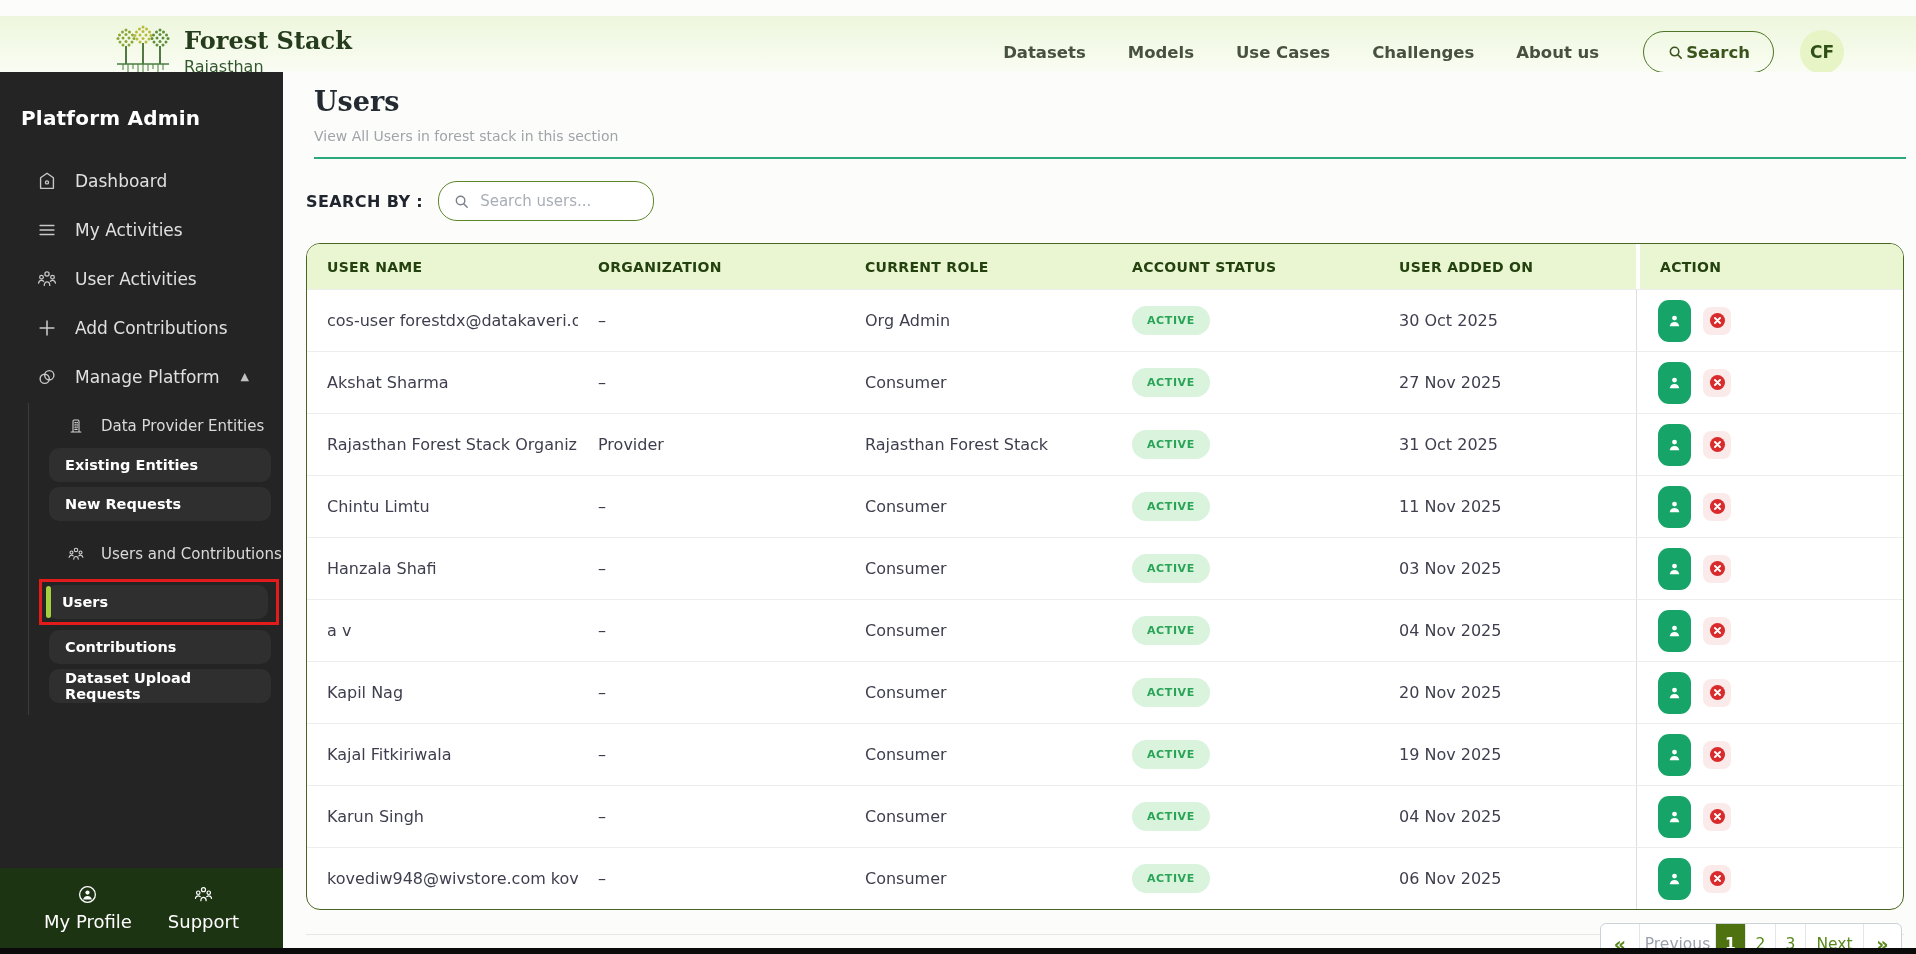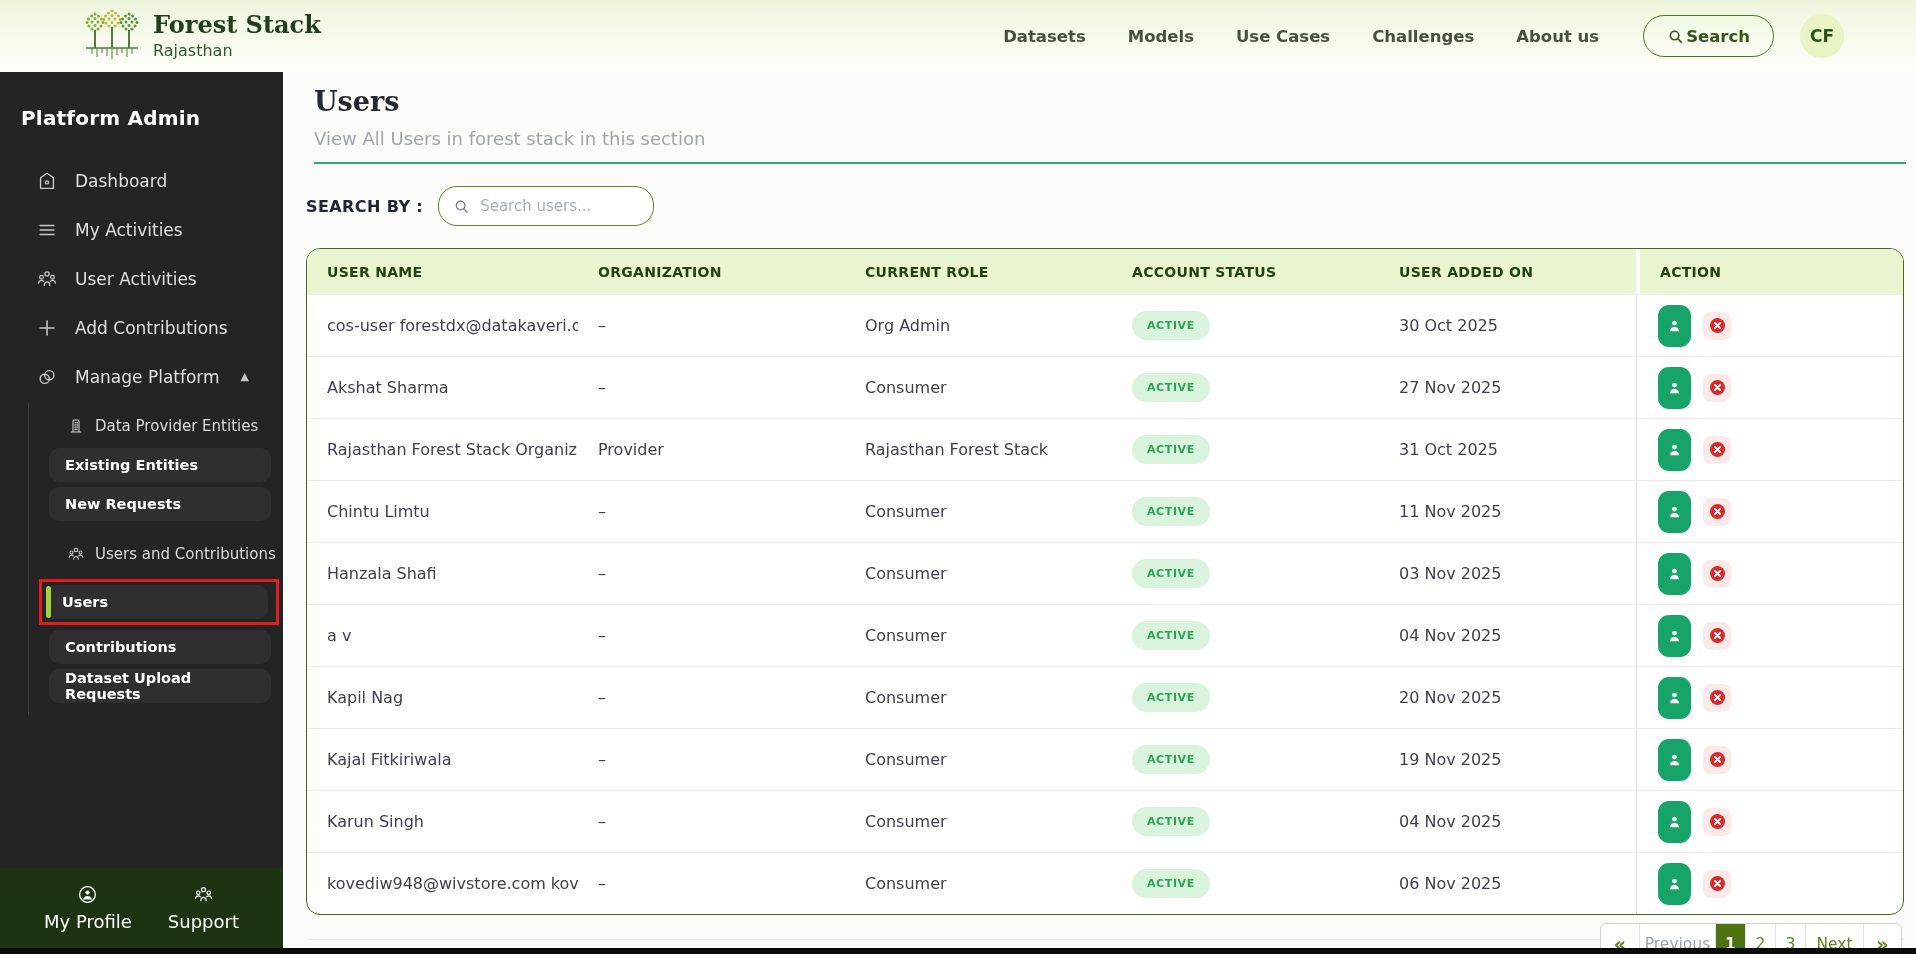--- a/index.html
+++ b/index.html
@@ -1,59 +1,59 @@
 <!DOCTYPE html>
 <html><head>
 <meta charset="utf-8">
 <style>
   html,body{margin:0;padding:0;background:#dfe3dc;}
   .screen{position:relative;width:1916px;height:954px;overflow:hidden;background:#fcfdfb;
           font-family:"DejaVu Sans",sans-serif;}
 
   
-  .top-header{position:absolute;top:0;left:0;width:100%;height:72px;box-sizing:border-box;
+  .top-header{position:absolute;top:16px;left:0;width:100%;height:72px;box-sizing:border-box;
     background:linear-gradient(180deg,#edf6dd 0%,#f6fbec 55%,#fdfefb 100%);
-    display:flex;align-items:center;}
+    display:flex;align-items:center;padding-left:31px;}
   .brand{display:flex;align-items:center;gap:13px;margin-left:84px;cursor:pointer;}
   .brand-title{font-family:"DejaVu Serif",serif;font-weight:bold;font-size:24px;color:#253c1d;line-height:1.1;}
   .brand-sub{font-size:16px;color:#33582e;margin-top:3px;}
   .top-nav{display:flex;align-items:center;gap:42px;margin-left:auto;}
   .top-nav a{font-size:16.5px;font-weight:bold;color:#47513e;text-decoration:none;cursor:pointer;}
   .search-btn{margin-left:44px;height:42px;padding:0 23px;border:1.6px solid #4f7526;border-radius:22px;
     background:transparent;color:#3a541c;font-weight:bold;font-size:16.5px;display:flex;align-items:center;gap:2px;cursor:pointer;
     font-family:inherit;}
   .avatar{width:44px;height:44px;border-radius:50%;background:#e7f4c5;color:#2f4f17;font-weight:bold;font-size:17px;
     display:flex;align-items:center;justify-content:center;margin-left:26px;margin-right:72px;cursor:pointer;}
 
   
   .sidebar{position:absolute;top:72px;left:0;width:283px;bottom:0;background:#242424;color:#e3e3e3;}
   .sidebar-title{margin:34px 0 0 21px;font-size:20px;font-weight:bold;color:#ffffff;letter-spacing:.2px;}
   .side-nav{margin-top:26px;}
   .side-item{display:flex;align-items:center;gap:17px;height:49px;padding-left:36px;font-size:17px;color:#e0e0e0;cursor:pointer;}
   .side-item svg{flex:0 0 auto;}
   .caret{margin-left:auto;margin-right:34px;color:#c3c3c3;font-size:11px;}
   .submenu{position:relative;margin:2px 0 0 28px;border-left:1px solid #3c3c3c;padding:6px 0 12px 0;}
-  .sub-head{display:flex;align-items:center;gap:10px;padding-left:38px;height:34px;font-size:15px;color:#dadada;cursor:pointer;}
+  .sub-head{display:flex;align-items:center;gap:16px;padding-left:38px;height:34px;font-size:15px;color:#dadada;cursor:pointer;}
   .pill{width:222px;margin:5px 0 0 20px;height:34px;border-radius:10px;background:#2f2f2f;color:#fff;
     font-weight:bold;font-size:14.5px;display:flex;align-items:center;padding-left:16px;box-sizing:border-box;
     position:relative;cursor:pointer;}
   .annotated{position:relative;margin:8px 0 4px 10px;width:240px;border:3px solid #e41b1b;padding:3px 0 3px 4px;box-sizing:border-box;}
   .annotated .pill{margin:0;}
   .active-bar{position:absolute;left:0;top:1px;bottom:1px;width:5px;border-radius:4px;background:#a5cf3e;}
   .grp2{margin-top:16px;}
   .side-footer{position:absolute;left:0;bottom:6px;width:283px;height:80px;background:#1d3413;box-sizing:border-box;
     display:flex;align-items:center;justify-content:space-around;padding:0 26px;}
   .footer-item{display:flex;flex-direction:column;align-items:center;gap:6px;color:#fff;font-size:18px;cursor:pointer;}
 
   
   .main{position:absolute;top:72px;left:283px;right:0;bottom:0;background:#fcfdfb;box-sizing:border-box;
     padding:14px 12px 0 23px;}
   .page-head{margin-left:8px;}
   .page-title{font-family:"DejaVu Serif",serif;font-weight:bold;font-size:27px;color:#232a31;margin:0;}
-  .page-sub{font-size:18px;color:#9fa4a9;margin-top:11px;}
+  .page-sub{font-size:14px;color:#9fa4a9;margin-top:11px;}
   .teal-divider{height:2px;background:#2ca87d;margin-top:13px;margin-right:-2px;}
   .search-row{margin-top:22px;display:flex;align-items:center;gap:15px;}
   .search-by{font-size:16px;font-weight:bold;color:#20252e;letter-spacing:.4px;}
   .search-box{width:216px;height:40px;border:1.4px solid #5d8629;border-radius:19px;background:#fff;
     display:flex;align-items:center;gap:8px;padding:0 12px 0 14px;box-sizing:border-box;color:#7a8088;}
   .search-box input{border:none;outline:none;background:transparent;font-size:15px;width:100%;color:#333;
     font-family:inherit;}
   .search-box input::placeholder{color:#a8aeb6;}
 
   

